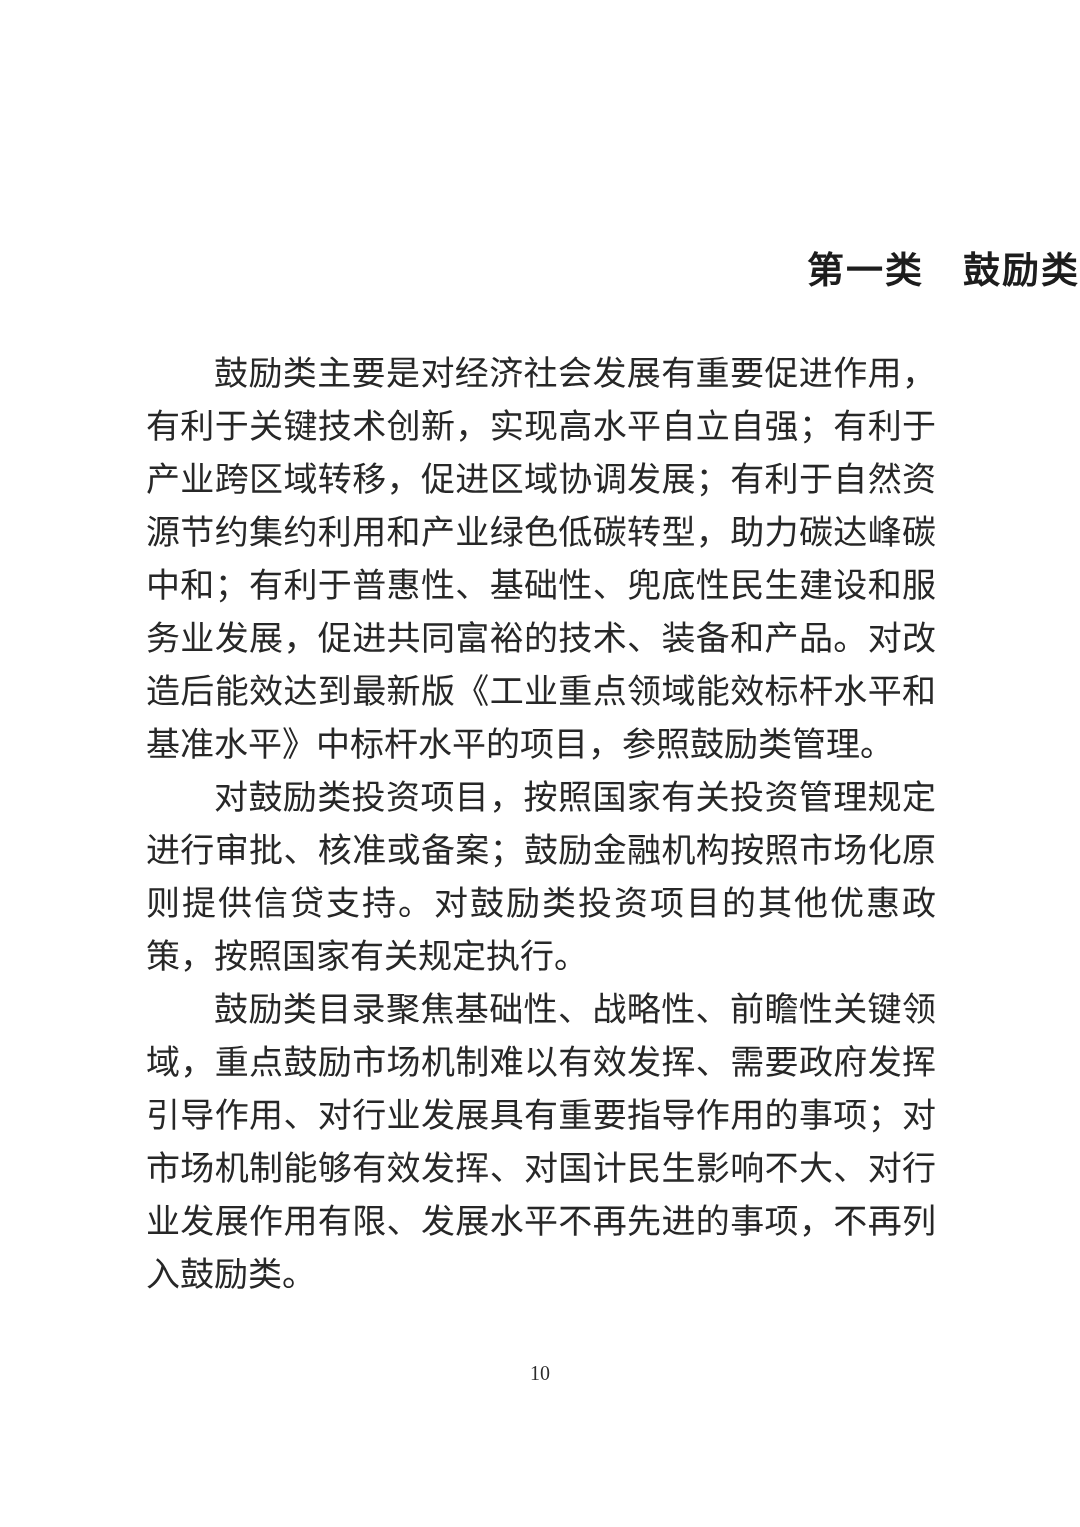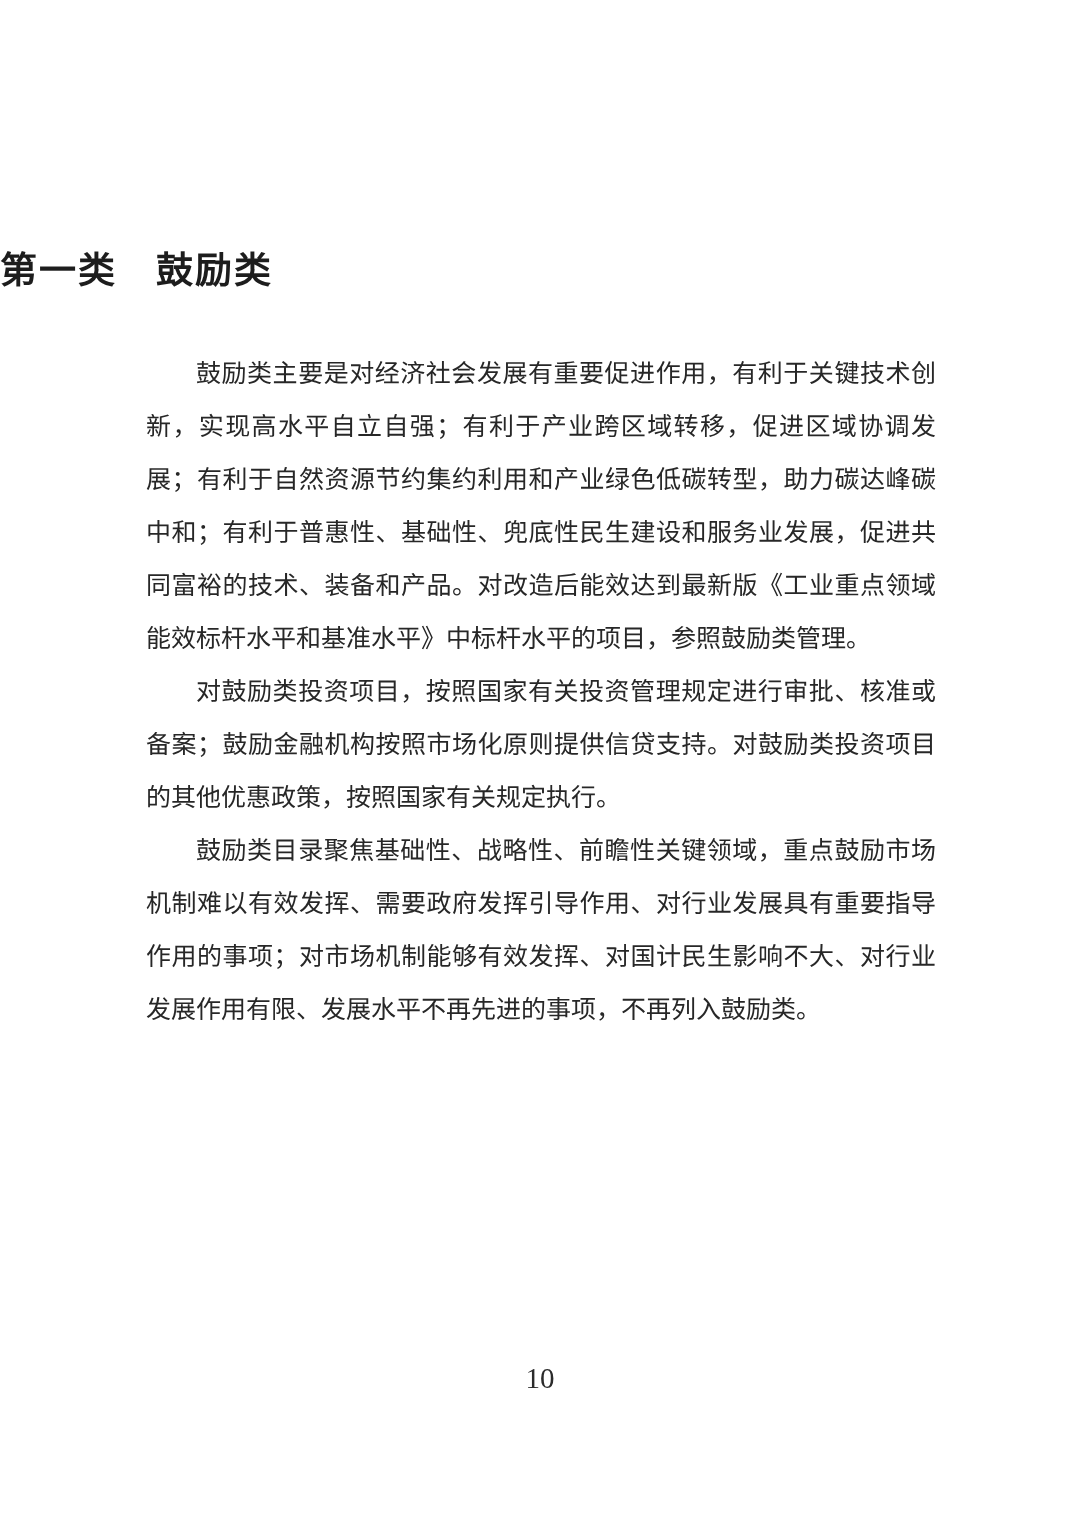--- a/index.html
+++ b/index.html
@@ -15,51 +15,51 @@
     margin: 0 auto;
     background: #ffffff;
     overflow: hidden;
   }
   .doc-title {
     position: absolute;
     top: 240px;
     left: 0;
     width: 100%;
     margin: 0;
-    text-align: left;
+    text-align: right;
     font-family: "Liberation Sans", "DejaVu Sans", sans-serif;
     font-weight: 700;
     font-size: 37px;
     letter-spacing: 2px;
     color: #1d1d1d;
   }
   .doc-body {
     position: absolute;
     left: 146px;
     top: 347px;
     width: 790px;
     font-family: "Liberation Serif", "DejaVu Serif", serif;
-    font-size: 25px;
+    font-size: 34px;
     line-height: 53px;
     color: #272727;
     text-align: justify;
   }
   .doc-body p {
     margin: 0;
     padding: 0;
     text-indent: 2em;
   }
   .page-number {
     position: absolute;
     top: 1362px;
     left: 0;
     width: 100%;
     text-align: center;
     font-family: "Liberation Serif", "DejaVu Serif", serif;
-    font-size: 29px;
+    font-size: 20px;
     color: #2b2b2b;
   }
 </style>
 </head>
 <body>
 
 <div class="doc-page">
 
   <h1 class="doc-title">第一类　鼓励类</h1>
 

